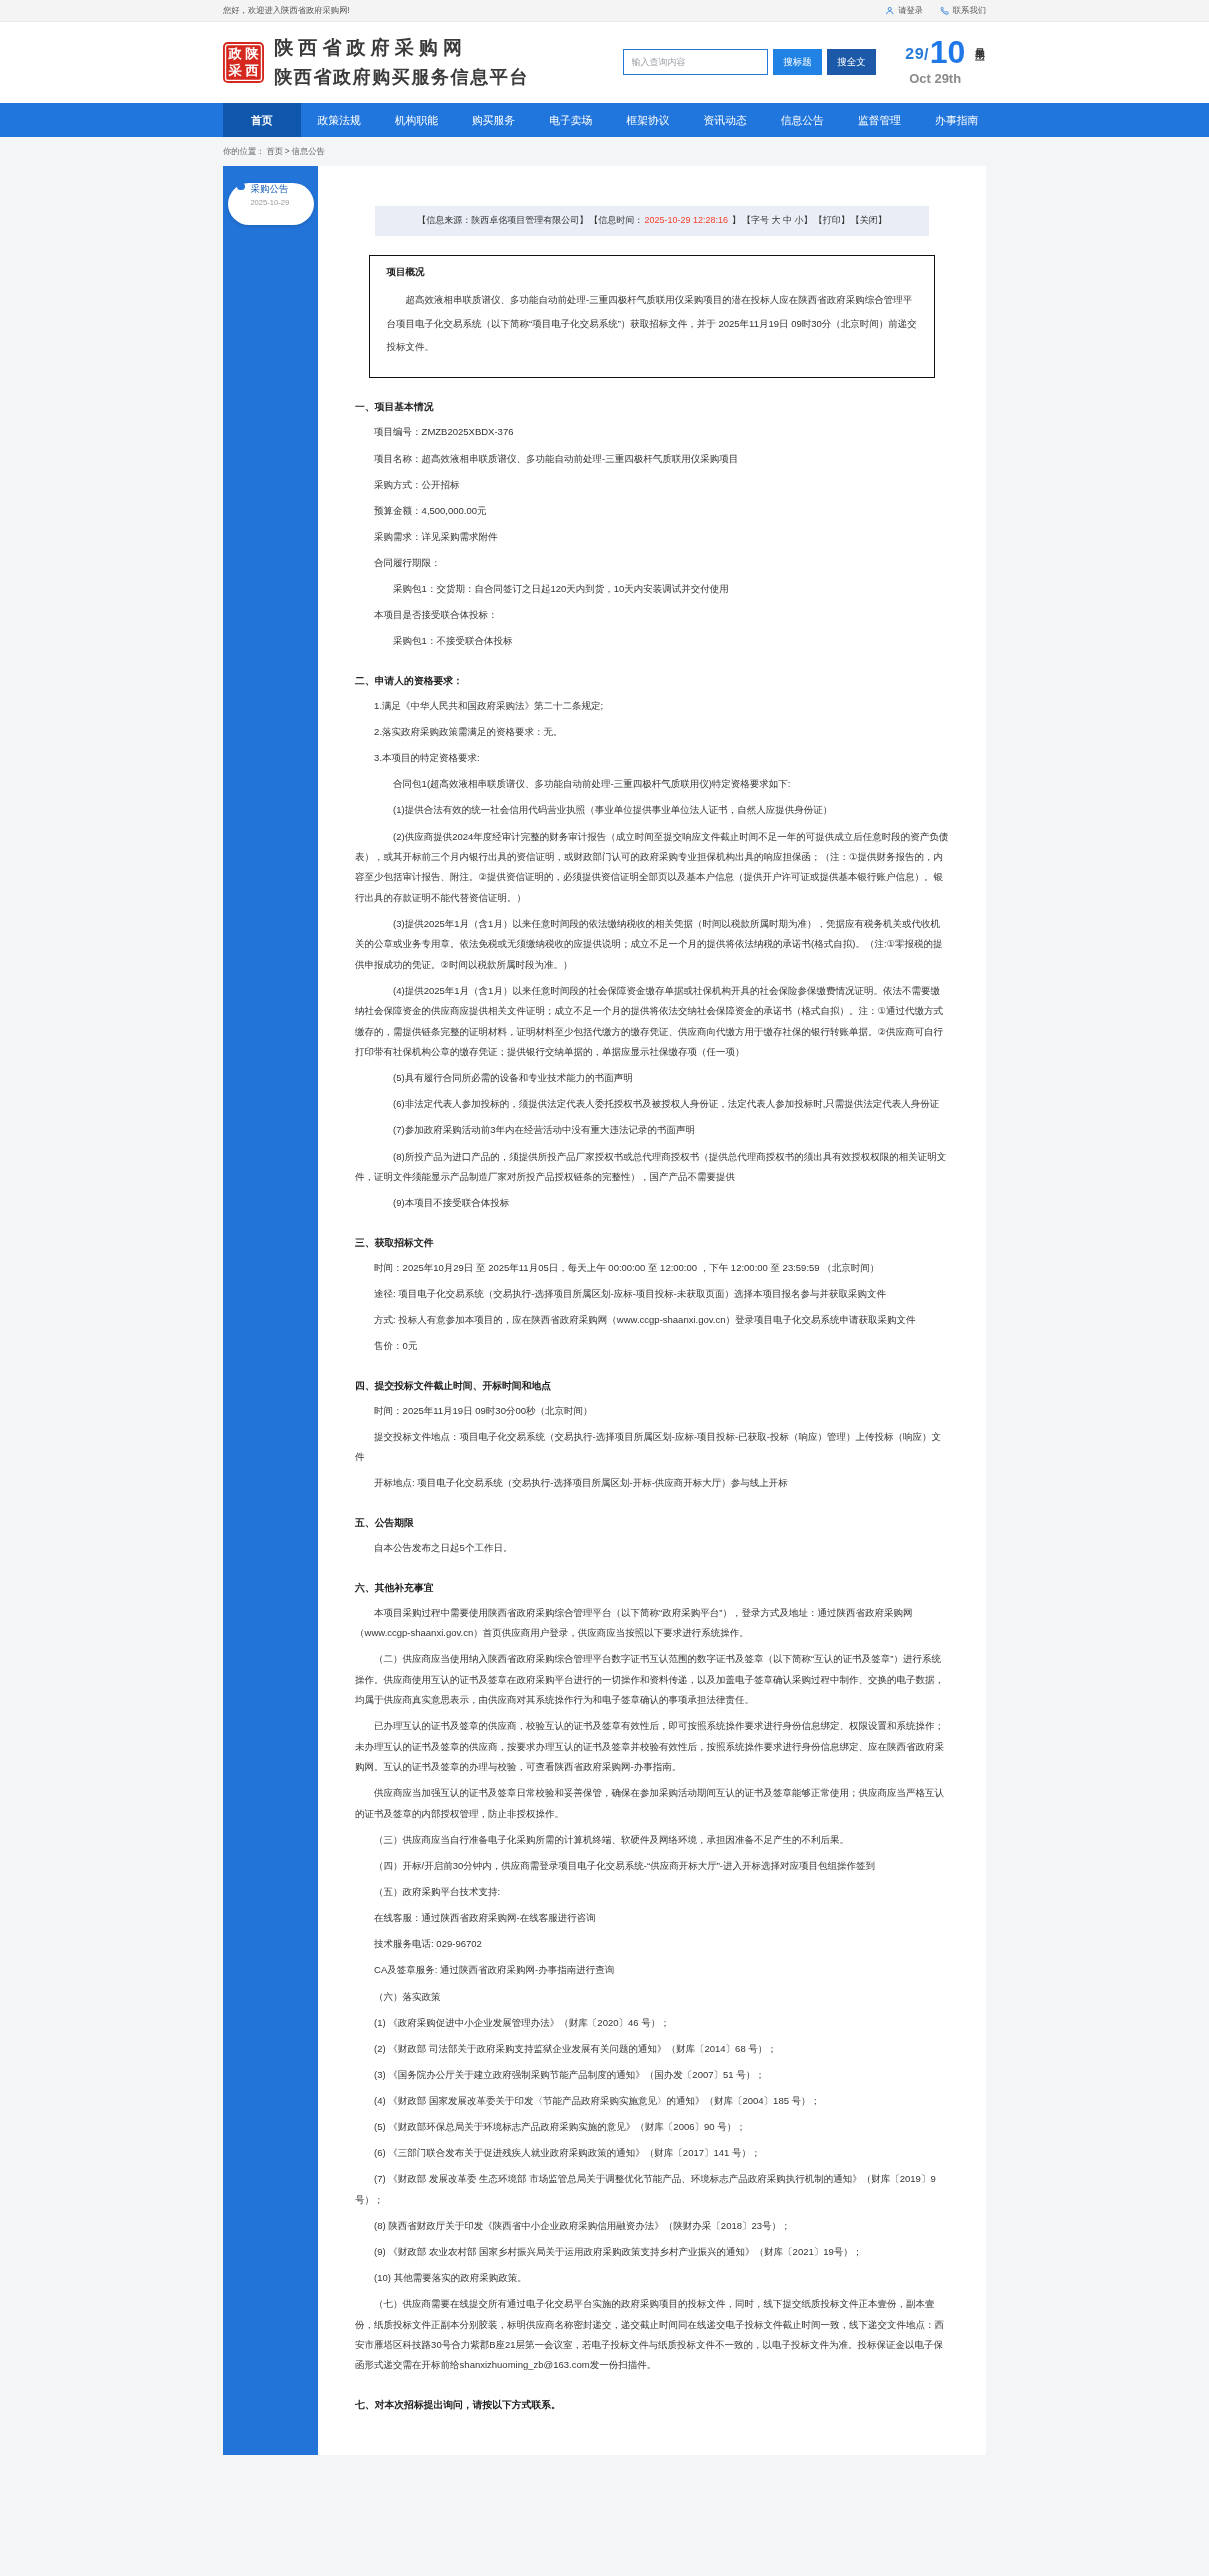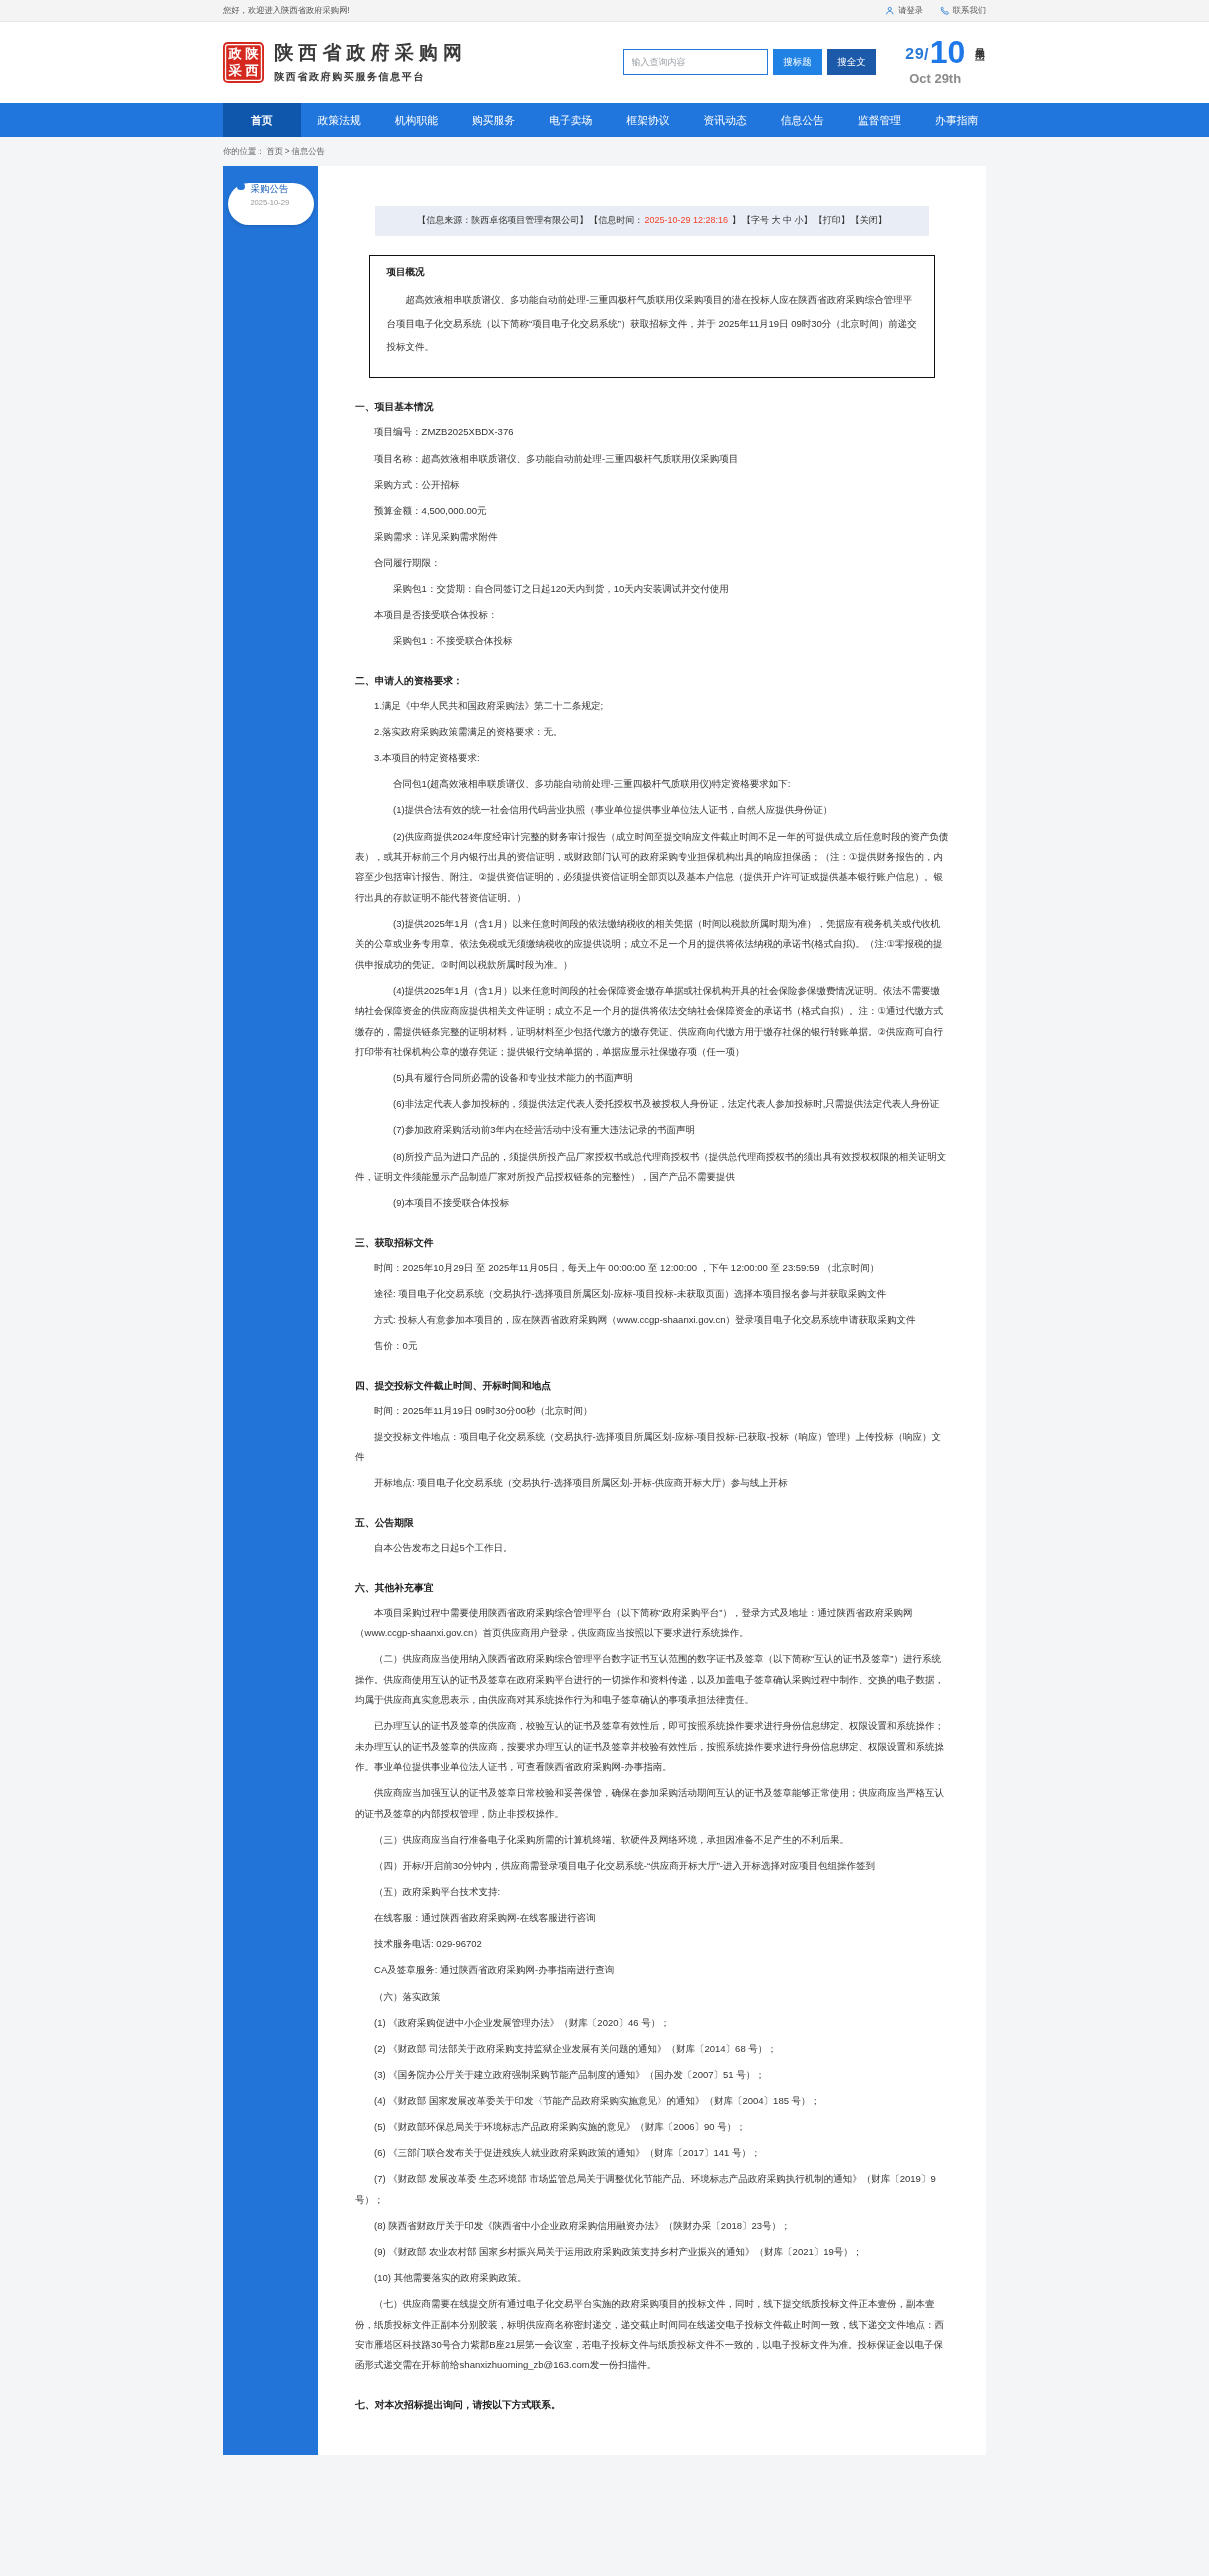--- a/index.html
+++ b/index.html
@@ -22,21 +22,21 @@
   .header .container { display:flex; align-items:center; height:81px; }
   .logo-seal {
     width:41px; height:41px; background:#d5281e; border-radius:5.1px;
     display:grid; grid-template-columns:1fr 1fr; place-items:center;
     box-shadow:inset 0 0 0 1.9px #d5281e, inset 0 0 0 3.2px #fff;
     padding:3.8px; flex:none;
   }
   .logo-seal span { color:#fff; font-weight:bold; font-size:13.3px; line-height:1; }
   .site-titles { margin-left:10.2px; }
   .site-title { font-size:19px; font-weight:bold; color:#3a3a3a; letter-spacing:5.1px; }
-  .site-subtitle { font-size:10px; font-weight:bold; color:#3a3a3a; letter-spacing:1.6px; margin-top:3.8px; }
+  .site-subtitle { font-size:18px; font-weight:bold; color:#3a3a3a; letter-spacing:1.6px; margin-top:3.8px; }
   .search-area { margin-left:auto; display:flex; align-items:center; }
   .search-input {
     width:145px; height:25.4px; border:1.3px solid #2478d8; outline:none;
     padding:0 7.6px; font-size:9px; color:#333; background:#fff;
   }
   .search-input::placeholder { color:#9aa0a6; }
   .btn-search { height:25.4px; padding:0 10.2px; border:none; color:#fff; font-size:9.5px; cursor:pointer; }
   .btn-title { background:#1f82e4; margin-left:5.1px; }
   .btn-full { background:#1c59a9; margin-left:5.1px; }
   .date-widget { display:flex; align-items:flex-start; margin-left:29px; }
@@ -235,21 +235,21 @@
         <p class="para ind1">售价：0元</p>
         <div class="sec-heading">四、提交投标文件截止时间、开标时间和地点</div>
         <p class="para ind1">时间：2025年11月19日 09时30分00秒（北京时间）</p>
         <p class="para ind1">提交投标文件地点：项目电子化交易系统（交易执行-选择项目所属区划-应标-项目投标-已获取-投标（响应）管理）上传投标（响应）文件</p>
         <p class="para ind1">开标地点: 项目电子化交易系统（交易执行-选择项目所属区划-开标-供应商开标大厅）参与线上开标</p>
         <div class="sec-heading">五、公告期限</div>
         <p class="para ind1">自本公告发布之日起5个工作日。</p>
         <div class="sec-heading">六、其他补充事宜</div>
         <p class="para ind1">本项目采购过程中需要使用陕西省政府采购综合管理平台（以下简称“政府采购平台”），登录方式及地址：通过陕西省政府采购网（www.ccgp-shaanxi.gov.cn）首页供应商用户登录，供应商应当按照以下要求进行系统操作。</p>
         <p class="para ind1">（二）供应商应当使用纳入陕西省政府采购综合管理平台数字证书互认范围的数字证书及签章（以下简称“互认的证书及签章”）进行系统操作。供应商使用互认的证书及签章在政府采购平台进行的一切操作和资料传递，以及加盖电子签章确认采购过程中制作、交换的电子数据，均属于供应商真实意思表示，由供应商对其系统操作行为和电子签章确认的事项承担法律责任。</p>
-        <p class="para ind1">已办理互认的证书及签章的供应商，校验互认的证书及签章有效性后，即可按照系统操作要求进行身份信息绑定、权限设置和系统操作；未办理互认的证书及签章的供应商，按要求办理互认的证书及签章并校验有效性后，按照系统操作要求进行身份信息绑定、权限设置和系统操作。事业单位提供事业单位法人证书，可查看陕西省政府采购网-办事指南。</p>
+        <p class="para ind1">已办理互认的证书及签章的供应商，校验互认的证书及签章有效性后，即可按照系统操作要求进行身份信息绑定、权限设置和系统操作；未办理互认的证书及签章的供应商，按要求办理互认的证书及签章并校验有效性后，按照系统操作要求进行身份信息绑定、应在陕西省政府采购网。互认的证书及签章的办理与校验，可查看陕西省政府采购网-办事指南。</p>
         <p class="para ind1">供应商应当加强互认的证书及签章日常校验和妥善保管，确保在参加采购活动期间互认的证书及签章能够正常使用；供应商应当严格互认的证书及签章的内部授权管理，防止非授权操作。</p>
         <p class="para ind1">（三）供应商应当自行准备电子化采购所需的计算机终端、软硬件及网络环境，承担因准备不足产生的不利后果。</p>
         <p class="para ind1">（四）开标/开启前30分钟内，供应商需登录项目电子化交易系统-“供应商开标大厅”-进入开标选择对应项目包组操作签到</p>
         <p class="para ind1">（五）政府采购平台技术支持:</p>
         <p class="para ind1">在线客服：通过陕西省政府采购网-在线客服进行咨询</p>
         <p class="para ind1">技术服务电话: 029-96702</p>
         <p class="para ind1">CA及签章服务: 通过陕西省政府采购网-办事指南进行查询</p>
         <p class="para ind1">（六）落实政策</p>
         <p class="para ind1">(1) 《政府采购促进中小企业发展管理办法》（财库〔2020〕46 号）；</p>
         <p class="para ind1">(2) 《财政部 司法部关于政府采购支持监狱企业发展有关问题的通知》（财库〔2014〕68 号）；</p>

